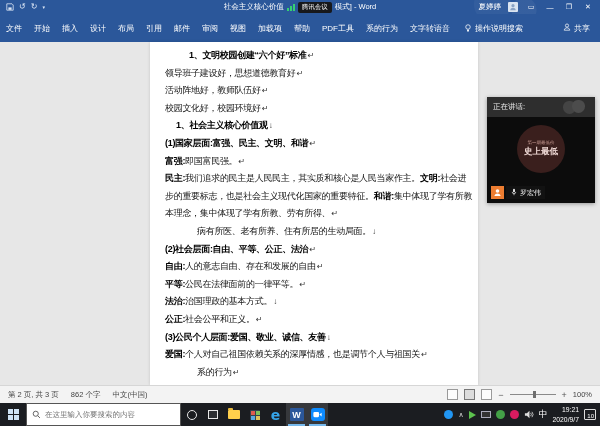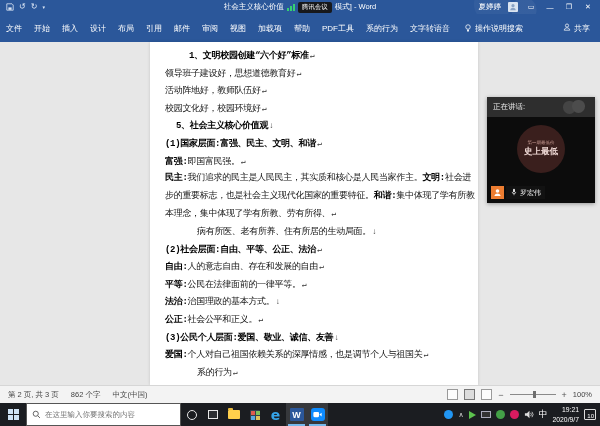--- a/index.html
+++ b/index.html
@@ -26,21 +26,21 @@
   
   .tabsrow { position:absolute; top:14px; left:0; right:0; height:28px; background:#2b579a; display:flex; align-items:center; color:#fff; font-size:8px; }
   .tabs { display:flex; align-items:center; height:100%; }
   .tab { padding:0 6px; height:100%; display:flex; align-items:center; cursor:default; white-space:nowrap; }
   .tellme { display:flex; align-items:center; gap:3px; padding:0 8px; white-space:nowrap; }
   .share { margin-left:auto; display:flex; gap:3px; padding-right:10px; white-space:nowrap; }
 
   
   .doc-area { position:absolute; top:42px; left:0; right:0; height:343px; background:#e7e7e7; }
   .page { position:absolute; left:150px; top:0; width:328px; height:343px; background:#ffffff; box-shadow:0 0 3px rgba(0,0,0,0.15); overflow:hidden; }
-  .doc-content { padding:5px 12px 0 15px; font-family:Liberation Mono, monospace; color:#141414; }
+  .doc-content { padding:5px 12px 0 15px; font-family:Liberation Sans, sans-serif; color:#141414; }
   .doc-line { height:17.6px; line-height:17.6px; font-size:9px; letter-spacing:-0.3px; white-space:nowrap; }
   .doc-line .b { font-weight:bold; color:#000; }
   .doc-line .mark { color:#333; font-size:8px; margin-left:1px; }
   .ind1 { padding-left:11px; } .ind2 { padding-left:24px; } .ind3 { padding-left:32px; }
 
   
   .meeting-panel { position:absolute; top:55px; right:5px; width:108px; z-index:5; box-shadow:0 1px 4px rgba(0,0,0,0.35); }
   .mp-header { height:20px; background:#2e2e2e; color:#e8e8e8; font-size:7.5px; display:flex; align-items:center; padding:0 6px; position:relative; }
   .mp-logo { position:absolute; right:8px; top:3px; width:24px; height:14px; opacity:.5; }
   .mp-logo i { position:absolute; width:13px; height:13px; border-radius:45% 45% 50% 50%; background:#5a5a5a; }
@@ -174,21 +174,21 @@
     </div>
   </div>
 
   <div class="doc-area">
     <div class="page">
       <div class="doc-content">
           <div class="doc-line ind2"><span class="b">1、文明校园创建“六个好”标准</span><span class="mark">↵</span></div>
           <div class="doc-line"><span>领导班子建设好，思想道德教育好</span><span class="mark">↵</span></div>
           <div class="doc-line"><span>活动阵地好，教师队伍好</span><span class="mark">↵</span></div>
           <div class="doc-line"><span>校园文化好，校园环境好</span><span class="mark">↵</span></div>
-          <div class="doc-line ind1"><span class="b">5、社会主义核心价值观</span><span class="mark">↓</span></div>
+          <div class="doc-line ind1"><span class="b">1、社会主义核心价值观</span><span class="mark">↓</span></div>
           <div class="doc-line"><span class="b">(1)国家层面:富强、民主、文明、和谐</span><span class="mark">↵</span></div>
           <div class="doc-line"><span class="b">富强:</span><span>即国富民强。</span><span class="mark">↵</span></div>
           <div class="doc-line"><span class="b">民主:</span><span>我们追求的民主是人民民主，其实质和核心是人民当家作主。</span><span class="b">文明:</span><span>社会进</span></div>
           <div class="doc-line"><span>步的重要标志，也是社会主义现代化国家的重要特征。</span><span class="b">和谐:</span><span>集中体现了学有所教</span></div>
           <div class="doc-line"><span>本理念，集中体现了学有所教、劳有所得、</span><span class="mark">↵</span></div>
           <div class="doc-line ind3"><span>病有所医、老有所养、住有所居的生动局面。</span><span class="mark">↓</span></div>
           <div class="doc-line"><span class="b">(2)社会层面:自由、平等、公正、法治</span><span class="mark">↵</span></div>
           <div class="doc-line"><span class="b">自由:</span><span>人的意志自由、存在和发展的自由</span><span class="mark">↵</span></div>
           <div class="doc-line"><span class="b">平等:</span><span>公民在法律面前的一律平等。</span><span class="mark">↵</span></div>
           <div class="doc-line"><span class="b">法治:</span><span>治国理政的基本方式。</span><span class="mark">↓</span></div>

